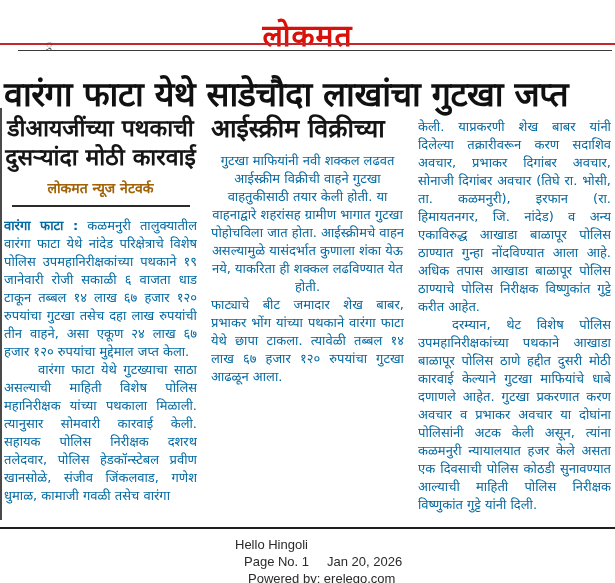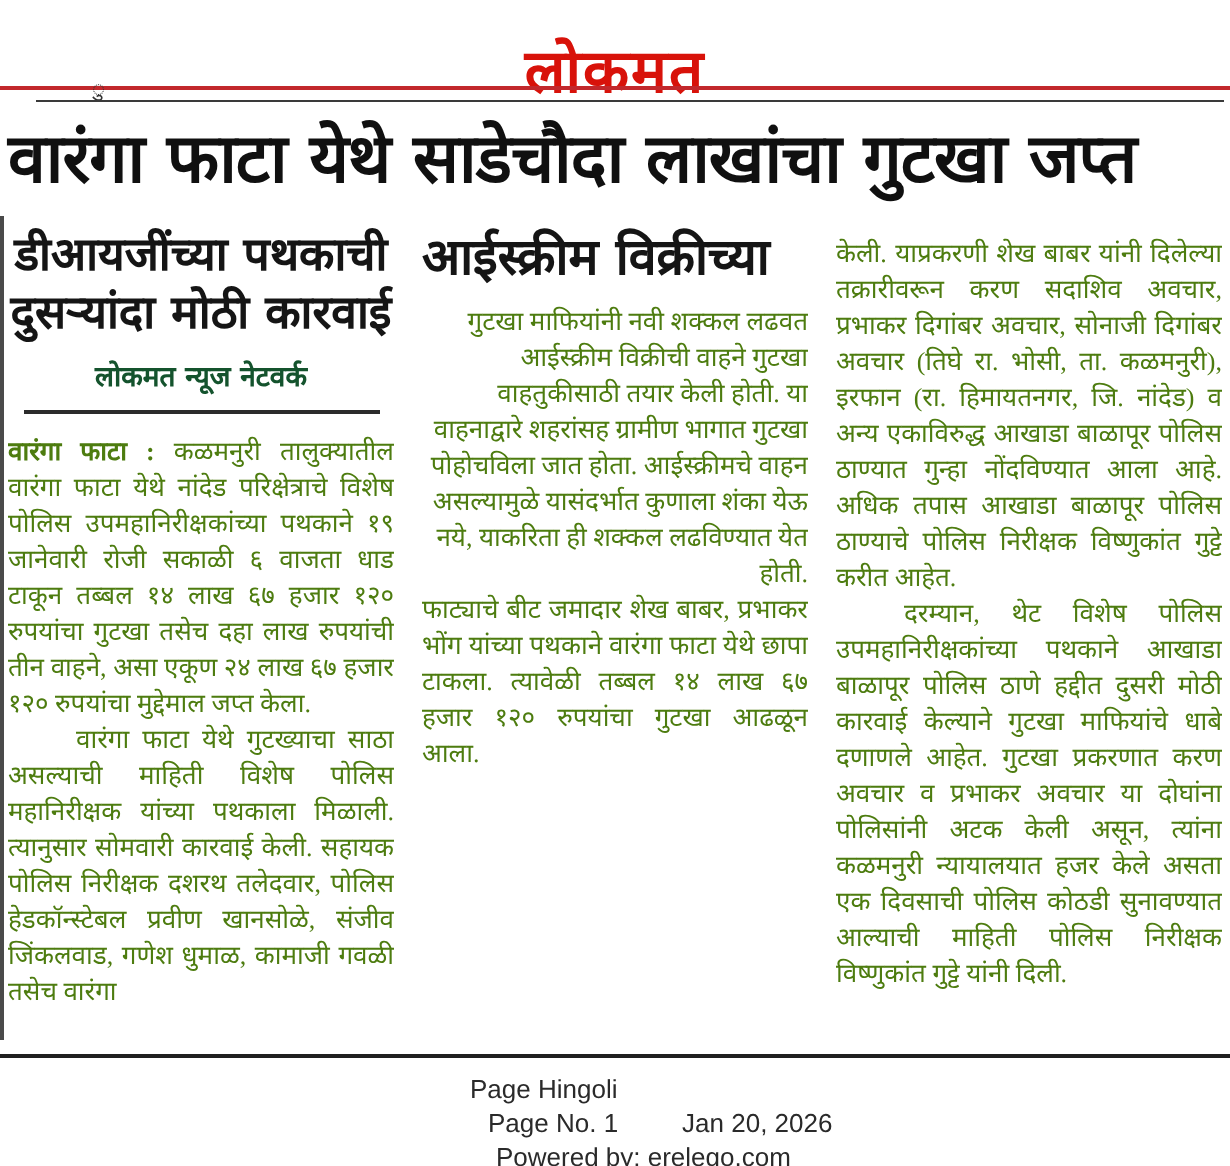--- a/index.html
+++ b/index.html
@@ -24,67 +24,67 @@
   }
   .frag{
     position:absolute;top:40px;left:46px;
     font-size:11px;color:#333;line-height:10px;overflow:hidden;height:12px;
   }
   .rule-dark-top{
     position:absolute;top:50px;left:18px;width:594px;height:1px;background:#3a3a3a;
   }
   
   .headline{
-    position:absolute;top:56px;left:4px;width:608px;
+    position:absolute;top:70px;left:4px;width:608px;
     font-size:34px;font-weight:bold;color:#101010;
     letter-spacing:-0.5px;white-space:nowrap;
     line-height:48px;
   }
   
   .cols{
     position:absolute;top:112px;left:4px;width:607px;height:408px;
     display:flex;gap:14px;
   }
   .col{width:193px;overflow:hidden;}
   .col1-subhead{
     text-align:center;font-size:23px;font-weight:bold;line-height:29px;
     color:#151515;margin:2px 0 6px 0;
   }
   .byline{
-    text-align:center;font-size:14px;font-weight:bold;color:#14532d;margin:4px 0 8px 0;
+    text-align:center;font-size:14px;font-weight:bold;color:#a16207;margin:4px 0 8px 0;
   }
   .byline-rule{height:2px;background:#2b2b2b;width:178px;margin:0 auto 10px auto;}
   .col2-subhead{
     font-size:25px;font-weight:bold;line-height:26px;color:#151515;
     margin:4px 0 10px 0;
   }
   .body-text{
-    font-size:13px;line-height:18px;color:#4d7c0f;
-    text-align:justify;margin:0 0 0 0;font-family:Liberation Serif, serif;
+    font-size:13px;line-height:18px;color:#0369a1;
+    text-align:justify;margin:0 0 0 0;
   }
-  .body-text.ragged{text-align:right;}
+  .body-text.ragged{text-align:center;}
   .body-text + .body-text{margin-top:0;}
   .indent{text-indent:34px;}
   .gap-top{margin-top:10px;}
   .lead{font-weight:bold;}
   .left-border{
     position:absolute;top:108px;left:0;width:2px;height:412px;background:#4a4a4a;
   }
   
   .rule-bottom{
     position:absolute;top:527px;left:0;width:615px;height:2px;background:#1f1f1f;
   }
   .footer{
     position:absolute;top:536px;left:235px;width:220px;
     font-family:"Liberation Sans","DejaVu Sans",sans-serif;
     font-size:13px;line-height:17px;color:#2a2a2a;
   }
   .footer .f2{padding-left:9px;}
   .footer .f3{padding-left:13px;}
-  .footer .date{margin-left:32px;}
+  .footer .date{margin-left:18px;}
 </style>
 </head>
 <body>
 
 <div class="page">
 
   <div class="masthead">लोकमत</div>
   <div class="rule-red"></div>
   <div class="frag">ु</div>
   <div class="rule-dark-top"></div>
@@ -116,18 +116,18 @@
 
     <div class="col">
       <p class="body-text" style="margin-top:6px;">केली. याप्रकरणी शेख बाबर यांनी दिलेल्या तक्रारीवरून करण सदाशिव अवचार, प्रभाकर दिगांबर अवचार, सोनाजी दिगांबर अवचार (तिघे रा. भोसी, ता. कळमनुरी), इरफान (रा. हिमायतनगर, जि. नांदेड) व अन्य एकाविरुद्ध आखाडा बाळापूर पोलिस ठाण्यात गुन्हा नोंदविण्यात आला आहे. अधिक तपास आखाडा बाळापूर पोलिस ठाण्याचे पोलिस निरीक्षक विष्णुकांत गुट्टे करीत आहेत.</p>
       <p class="body-text indent">दरम्यान, थेट विशेष पोलिस उपमहानिरीक्षकांच्या पथकाने आखाडा बाळापूर पोलिस ठाणे हद्दीत दुसरी मोठी कारवाई केल्याने गुटखा माफियांचे धाबे दणाणले आहेत. गुटखा प्रकरणात करण अवचार व प्रभाकर अवचार या दोघांना पोलिसांनी अटक केली असून, त्यांना कळमनुरी न्यायालयात हजर केले असता एक दिवसाची पोलिस कोठडी सुनावण्यात आल्याची माहिती पोलिस निरीक्षक विष्णुकांत गुट्टे यांनी दिली.</p>
     </div>
 
   </div>
 
   <div class="rule-bottom"></div>
   <div class="footer">
-    <div class="f1">Page Hingoli</div>
+    <div class="f1">Hello Hingoli</div>
     <div class="f2"><span>Page No. 1</span><span class="date">Jan 20, 2026</span></div>
     <div class="f3">Powered by: erelego.com</div>
   </div>
 
 </div>
 
 </body></html>

